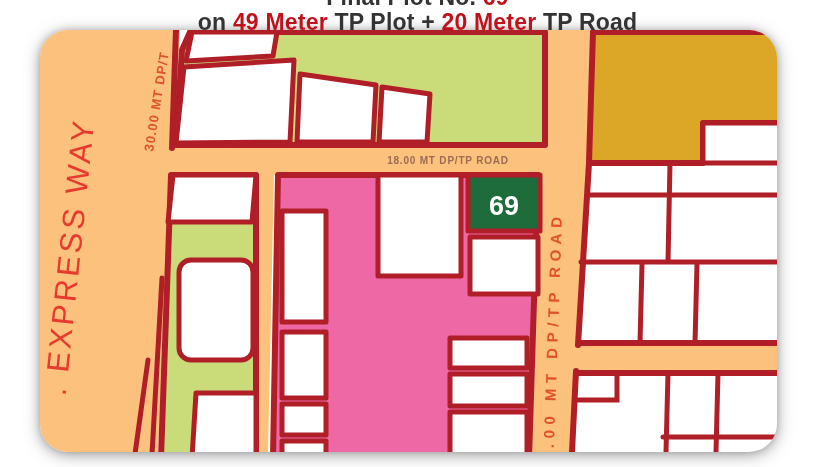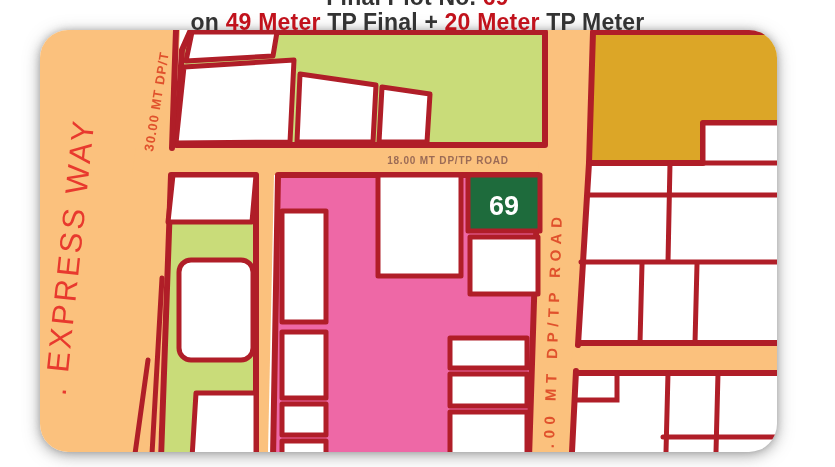--- a/index.html
+++ b/index.html
@@ -32,21 +32,21 @@
   .lbl-exp{fill:var(--express-red,#E8392E);}
   .lbl-18{fill:var(--road18-label,#9B6B56);font-weight:bold;}
   .lbl-69{fill:var(--plot-white,#fff);font-weight:bold;}
   text{font-family:"Liberation Sans", sans-serif;}
 </style>
 </head>
 <body>
 
 <div class="title">
   <div><span class="red" style="color:var(--title-red)"><span style="color:var(--title-dark)">Final Plot No. </span><span class="red">69</span></span></div>
-  <div><span>on </span><span class="red">49 Meter</span><span> TP Final + </span><span class="red">20 Meter</span><span> TP Meter</span></div>
+  <div><span>on </span><span class="red">49 Meter</span><span> TP Plot + </span><span class="red">20 Meter</span><span> TP Road</span></div>
 </div>
 
 <div class="card">
 <svg width="737" height="422" viewBox="0 0 737 422">
 
   <polygon class="orange" points="0,0 140,0 118,422 0,422"></polygon>
   <polygon class="orange" points="96,118 508,118 508,145 92,145"></polygon>
   <polygon class="orange" points="504,0 556,0 532,422 488,422"></polygon>
   <polygon class="orange" points="214,145 234,145 228,422 211,422"></polygon>
   <polygon class="orange" points="533,315 737,315 737,341 531,341"></polygon>

